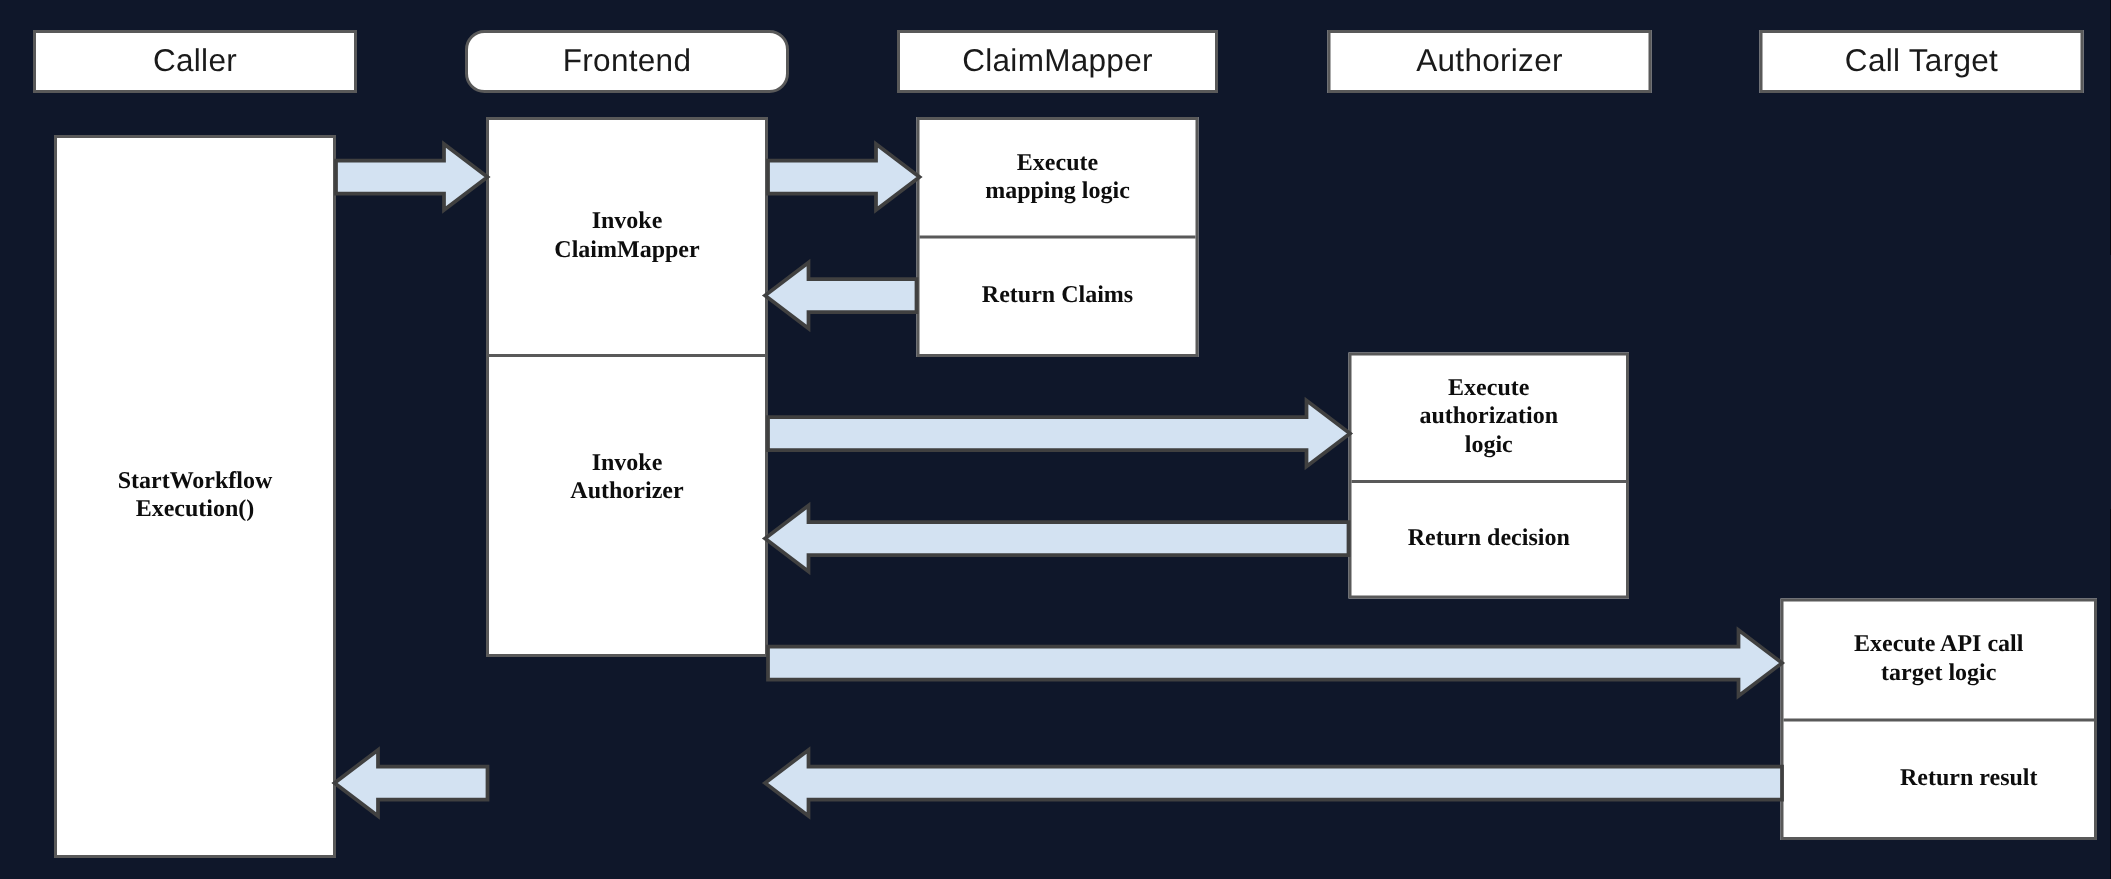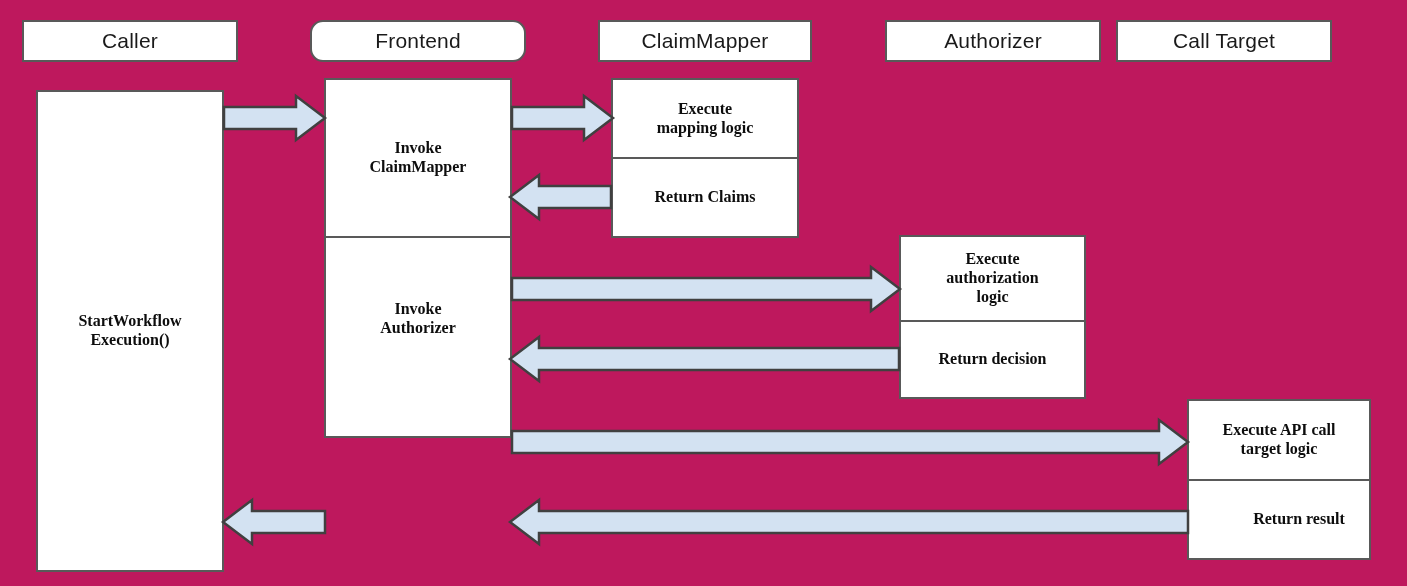--- a/index.html
+++ b/index.html
@@ -8,21 +8,21 @@
     padding: 0;
     background: #000000;
   }
   body {
     font-family: "Liberation Sans", sans-serif;
   }
   #diagram {
     position: relative;
     width: 1407px;
     height: 586px;
-    background: #be185d;
+    background: #0f172a;
     overflow: hidden;
   }
   .lane-header {
     position: absolute;
     background: #ffffff;
     border: 2px solid #595959;
     box-sizing: border-box;
     display: flex;
     align-items: center;
     justify-content: center;
@@ -79,21 +79,21 @@
   </div>
 
   <div class="lane-header" style="left:598px; top:20px; width:214px; height:42px;">
     <span>ClaimMapper</span>
   </div>
 
   <div class="lane-header" style="left:885px; top:20px; width:216px; height:42px;">
     <span>Authorizer</span>
   </div>
 
-  <div class="lane-header" style="left:1116px; top:20px; width:216px; height:42px;">
+  <div class="lane-header" style="left:1173px; top:20px; width:216px; height:42px;">
     <span>Call Target</span>
   </div>
 
   <div class="activation" style="left:36px; top:78px; width:188px; height:482px;margin-top:12px;">
     <div class="act-seg">StartWorkflow<br>Execution()</div>
   </div>
 
   <div class="activation" style="left:324px; top:78px; width:188px; height:360px;">
     <div class="act-seg" style="height:158px; flex:0 0 158px;">Invoke<br>ClaimMapper</div>
     <div class="act-seg" style="height:161px; flex:0 0 161px;">Invoke<br>Authorizer</div>
@@ -102,21 +102,21 @@
   <div class="activation" style="left:611px; top:78px; width:188px; height:160px;">
     <div class="act-seg" style="height:79px; flex:0 0 79px;">Execute<br>mapping logic</div>
     <div class="act-seg" style="flex:1 1 auto;">Return Claims</div>
   </div>
 
   <div class="activation" style="left:899px; top:235px; width:187px; height:164px;">
     <div class="act-seg" style="height:85px; flex:0 0 85px;">Execute<br>authorization<br>logic</div>
     <div class="act-seg" style="flex:1 1 auto;border-radius:13px;">Return decision</div>
   </div>
 
-  <div class="activation" style="left:1187px; top:399px; width:184px; height:161px;">
+  <div class="activation" style="left:1187px; top:399px; width:211px; height:161px;">
     <div class="act-seg" style="height:80px; flex:0 0 80px;">Execute API call<br>target logic</div>
     <div class="act-seg" style="flex:1 1 auto;margin-left:40px;">Return result</div>
   </div>
 
   <div class="arrow" style="left:224px; top:96px; width:101px; height:44px;">
     <svg width="101" height="44" viewBox="0 0 101 44">
       <polygon points="0,11 72,11 72,0 101,22 72,44 72,33 0,33" fill="#d3e2f2" stroke="#404040" stroke-width="2.5" stroke-linejoin="miter"></polygon>
     </svg>
   </div>
 

